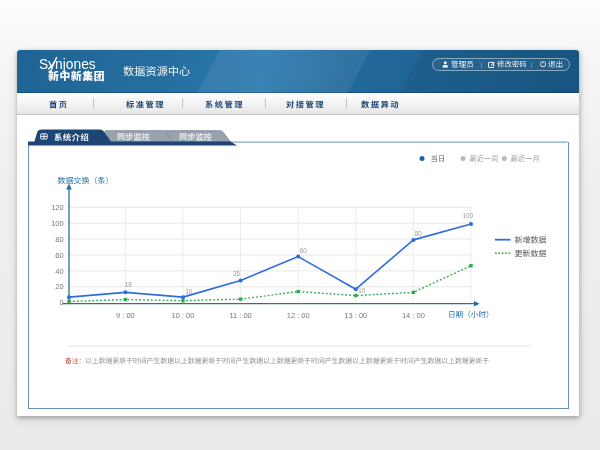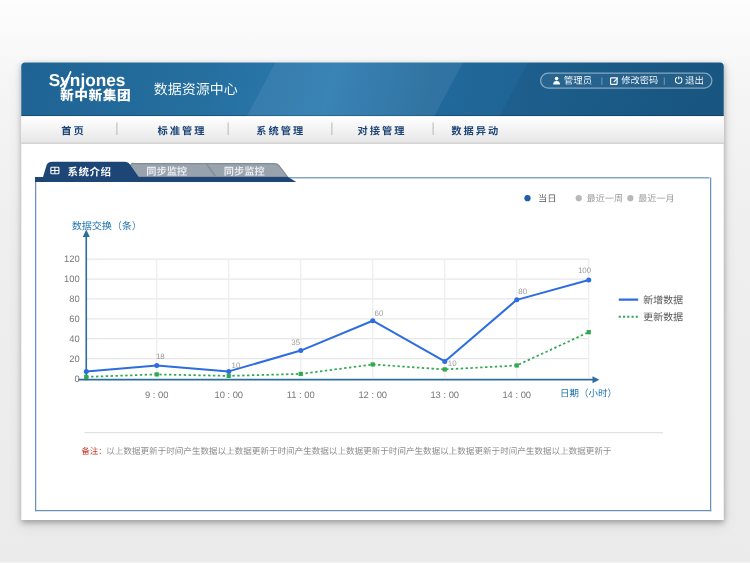--- a/index.html
+++ b/index.html
@@ -7,21 +7,21 @@
 background:linear-gradient(180deg,#fdfdfd 0%,#f5f5f5 16%,#efefef 40%,#ebebeb 100%)}
 </style></head>
 <body>
 
 <div style="position:absolute;left:17px;top:50px;width:562px;height:365.5px;background:#fff;box-shadow:0 2px 4px rgba(50,50,50,.3),0 5px 10px rgba(80,80,80,.12),2px 0 5px rgba(90,90,90,.1)"></div>
 
 <div style="position:absolute;left:17px;top:50px;width:562px;height:43px;overflow:hidden;border-radius:3px 3px 0 0;box-shadow:inset 0 -1px 0 rgba(12,45,75,.4);background:linear-gradient(103deg,#1e6394 0%,#256f9f 26%,#2b7ab0 44%,#226a9c 58%,#1d6090 80%,#1a5a88 100%)">
 <div style="position:absolute;left:190px;top:-20px;width:150px;height:90px;background:rgba(255,255,255,0.07);transform:skewX(-28deg)"></div>
 <div style="position:absolute;left:392px;top:-20px;width:230px;height:90px;background:rgba(0,0,0,0.05);transform:skewX(-28deg)"></div>
 </div>
-<div style="position:absolute;left:39px;top:56.5px;width:160px;height:26px;font-family:'Liberation Sans',sans-serif;font-weight:bold;color:#fff;font-size:13.8px;letter-spacing:0px">Synjones</div>
+<div style="position:absolute;left:39px;top:56.5px;width:160px;height:26px;font-family:'Liberation Sans',sans-serif;font-weight:normal;color:#fff;font-size:13.8px;letter-spacing:0px">Synjones</div>
 <svg style="position:absolute;left:48.3px;top:69.7px;" width="58.0" height="13.4" viewBox="0 -10.12 58.00 13.42">
     <path d="M1.1 -2.4C0.9 -1.9 0.6 -1.3 0.2 -0.9C0.5 -0.7 1 -0.3 1.2 -0.1C1.6 -0.6 2.1 -1.4 2.3 -2.1ZM3.9 -2C4.2 -1.5 4.5 -0.8 4.7 -0.4L5.6 -1C5.5 -0.6 5.4 -0.3 5.2 -0.1C5.5 0.1 6.2 0.6 6.4 0.9C7.3 -0.5 7.5 -2.7 7.5 -4.3H8.2V1H9.8V-4.3H10.7V-5.8H7.5V-7.3C8.5 -7.5 9.6 -7.8 10.5 -8.2L9.3 -9.4C8.5 -9 7.2 -8.6 6 -8.4V-4.4C6 -3.4 6 -2.2 5.7 -1.2C5.5 -1.6 5.2 -2.1 4.9 -2.5ZM2.3 -7.1H3.7C3.6 -6.7 3.4 -6.3 3.3 -5.9H2.2L2.7 -6C2.6 -6.3 2.5 -6.7 2.3 -7.1ZM2 -9.2C2.1 -8.9 2.2 -8.6 2.3 -8.3H0.5V-7.1H1.9L1 -6.9C1.2 -6.6 1.3 -6.2 1.3 -5.9H0.4V-4.6H2.4V-4H0.4V-2.6H2.4V-0.5C2.4 -0.4 2.3 -0.4 2.2 -0.4C2.1 -0.4 1.7 -0.4 1.4 -0.4C1.6 -0 1.8 0.5 1.8 0.9C2.5 0.9 2.9 0.9 3.3 0.6C3.7 0.4 3.8 0.1 3.8 -0.5V-2.6H5.5V-4H3.8V-4.6H5.7V-5.9H4.7L5.1 -6.9L4.3 -7.1H5.5V-8.3H3.9C3.7 -8.7 3.6 -9.1 3.4 -9.5Z M16 -9.4V-7.5H12.3V-1.7H13.9V-2.3H16V1H17.7V-2.3H19.8V-1.8H21.5V-7.5H17.7V-9.4ZM13.9 -3.9V-6H16V-3.9ZM19.8 -3.9H17.7V-6H19.8Z M23.9 -2.4C23.7 -1.9 23.4 -1.3 23 -0.9C23.3 -0.7 23.8 -0.3 24 -0.1C24.4 -0.6 24.9 -1.4 25.1 -2.1ZM26.7 -2C27 -1.5 27.3 -0.8 27.5 -0.4L28.4 -1C28.3 -0.6 28.2 -0.3 28 -0.1C28.3 0.1 29 0.6 29.2 0.9C30.1 -0.5 30.3 -2.7 30.3 -4.3H31V1H32.6V-4.3H33.5V-5.8H30.3V-7.3C31.3 -7.5 32.4 -7.8 33.3 -8.2L32.1 -9.4C31.3 -9 30 -8.6 28.8 -8.4V-4.4C28.8 -3.4 28.8 -2.2 28.5 -1.2C28.3 -1.6 28 -2.1 27.7 -2.5ZM25.1 -7.1H26.5C26.4 -6.7 26.2 -6.3 26.1 -5.9H25L25.5 -6C25.4 -6.3 25.3 -6.7 25.1 -7.1ZM24.8 -9.2C24.9 -8.9 25 -8.6 25.1 -8.3H23.3V-7.1H24.7L23.8 -6.9C24 -6.6 24.1 -6.2 24.1 -5.9H23.2V-4.6H25.2V-4H23.2V-2.6H25.2V-0.5C25.2 -0.4 25.1 -0.4 25 -0.4C24.9 -0.4 24.5 -0.4 24.2 -0.4C24.4 -0 24.6 0.5 24.6 0.9C25.3 0.9 25.7 0.9 26.1 0.6C26.5 0.4 26.6 0.1 26.6 -0.5V-2.6H28.3V-4H26.6V-4.6H28.5V-5.9H27.5L27.9 -6.9L27.1 -7.1H28.3V-8.3H26.7C26.5 -8.7 26.4 -9.1 26.2 -9.5Z M38.9 -3V-2.5H34.7V-1.3H37.4C36.5 -0.8 35.3 -0.5 34.3 -0.3C34.6 0 35.1 0.6 35.3 1C36.5 0.7 37.8 0.1 38.9 -0.6V1H40.5V-0.7C41.5 0 42.8 0.6 44 1C44.2 0.6 44.7 0 45 -0.3C44 -0.5 42.9 -0.9 42 -1.3H44.7V-2.5H40.5V-3ZM39.4 -5.9V-5.6H37.5V-5.9ZM39.3 -9.1C39.4 -8.9 39.5 -8.6 39.5 -8.4H38.2L38.6 -9.1L37 -9.4C36.5 -8.5 35.6 -7.4 34.4 -6.6C34.7 -6.3 35.2 -5.8 35.5 -5.5L35.9 -5.8V-2.8H37.5V-3.1H44.4V-4.3H41V-4.6H43.7V-5.6H41V-5.9H43.7V-6.9H41V-7.2H44.2V-8.4H41.2C41.1 -8.7 40.9 -9.2 40.7 -9.5ZM39.4 -6.9H37.5V-7.2H39.4ZM39.4 -4.6V-4.3H37.5V-4.6Z M46.3 -9V1.1H48V0.7H54.1V1.1H55.9V-9ZM51.2 -7.3V-6.2H48.3V-4.8H50.6C49.8 -3.9 48.8 -3.2 48 -2.8V-7.6H54.1V-0.7H48V-2.8C48.3 -2.5 48.7 -2 48.9 -1.7C49.7 -2.1 50.5 -2.7 51.2 -3.3V-2.4C51.2 -2.3 51.2 -2.3 51 -2.3C50.9 -2.3 50.5 -2.3 50.1 -2.3C50.3 -1.9 50.6 -1.3 50.6 -0.9C51.3 -0.9 51.8 -0.9 52.2 -1.1C52.7 -1.4 52.8 -1.7 52.8 -2.4V-4.8H53.9V-6.2H52.8V-7.3Z" fill="#ffffff"></path>
   </svg>
 <svg style="position:absolute;left:122.5px;top:64.9px;" width="68.2" height="13.7" viewBox="0 -10.30 68.20 13.66">
     <path d="M5 -9.2C4.8 -8.8 4.4 -8.1 4.1 -7.7L4.7 -7.4C5 -7.8 5.3 -8.4 5.7 -8.9ZM1 -8.9C1.3 -8.4 1.6 -7.8 1.7 -7.4L2.3 -7.7C2.2 -8.1 1.9 -8.7 1.6 -9.1ZM4.6 -2.9C4.3 -2.3 4 -1.8 3.6 -1.4C3.1 -1.6 2.7 -1.8 2.3 -2C2.4 -2.3 2.6 -2.6 2.8 -2.9ZM1.2 -1.7C1.8 -1.5 2.4 -1.2 3 -0.9C2.2 -0.4 1.4 -0.1 0.5 0.2C0.6 0.3 0.8 0.6 0.9 0.8C1.9 0.5 2.8 0.1 3.7 -0.6C4 -0.3 4.4 -0.1 4.6 0.1L5.2 -0.5C4.9 -0.7 4.6 -0.9 4.2 -1.1C4.8 -1.7 5.3 -2.5 5.5 -3.5L5.1 -3.7L5 -3.6H3.1L3.4 -4.2L2.6 -4.3C2.5 -4.1 2.4 -3.9 2.3 -3.6H0.8V-2.9H2C1.7 -2.5 1.5 -2 1.2 -1.7ZM2.9 -9.4V-7.3H0.6V-6.6H2.6C2.1 -5.9 1.2 -5.2 0.4 -4.9C0.6 -4.7 0.8 -4.4 0.9 -4.2C1.6 -4.6 2.3 -5.2 2.9 -5.9V-4.5H3.7V-6C4.2 -5.7 4.9 -5.1 5.2 -4.9L5.6 -5.5C5.4 -5.7 4.4 -6.3 3.8 -6.6H5.9V-7.3H3.7V-9.4ZM7 -9.3C6.8 -7.3 6.3 -5.5 5.4 -4.3C5.6 -4.2 5.9 -3.9 6 -3.8C6.3 -4.2 6.6 -4.7 6.8 -5.2C7 -4.1 7.4 -3.1 7.8 -2.2C7.1 -1.2 6.3 -0.3 5.1 0.2C5.2 0.4 5.4 0.8 5.5 0.9C6.7 0.3 7.5 -0.5 8.2 -1.4C8.7 -0.5 9.4 0.3 10.3 0.8C10.4 0.6 10.7 0.3 10.9 0.1C9.9 -0.4 9.2 -1.2 8.6 -2.2C9.2 -3.4 9.6 -4.8 9.9 -6.5H10.6V-7.2H7.4C7.6 -7.9 7.7 -8.5 7.8 -9.2ZM9.1 -6.5C8.9 -5.2 8.6 -4 8.2 -3.1C7.8 -4.1 7.5 -5.2 7.3 -6.5Z M16.6 -2.7V0.9H17.4V0.4H20.8V0.9H21.6V-2.7H19.4V-4.1H21.9V-4.8H19.4V-6H21.5V-8.9H15.6V-5.5C15.6 -3.8 15.5 -1.3 14.4 0.4C14.5 0.5 14.9 0.8 15.1 0.9C16 -0.5 16.3 -2.4 16.4 -4.1H18.6V-2.7ZM16.4 -8.2H20.7V-6.8H16.4ZM16.4 -6H18.6V-4.8H16.4L16.4 -5.5ZM17.4 -0.2V-1.9H20.8V-0.2ZM13.1 -9.4V-7.1H11.7V-6.4H13.1V-3.9C12.5 -3.7 12 -3.6 11.5 -3.5L11.7 -2.6L13.1 -3.1V-0.2C13.1 0 13 0 12.9 0C12.7 0.1 12.3 0.1 11.8 0C11.9 0.3 12 0.6 12.1 0.8C12.8 0.8 13.2 0.8 13.5 0.7C13.8 0.5 13.9 0.3 13.9 -0.2V-3.3L15.1 -3.7L15 -4.5L13.9 -4.1V-6.4H15.1V-7.1H13.9V-9.4Z M23.4 -8.4C24.2 -8.1 25.2 -7.6 25.7 -7.2L26.1 -7.9C25.6 -8.2 24.6 -8.7 23.8 -9ZM22.9 -5.5 23.2 -4.8C24.1 -5.1 25.2 -5.4 26.3 -5.8L26.2 -6.6C25 -6.2 23.8 -5.8 22.9 -5.5ZM24.4 -4.2V-1H25.3V-3.4H30.8V-1.1H31.7V-4.2ZM27.7 -3.1C27.4 -1.2 26.5 -0.2 23 0.2C23.1 0.4 23.3 0.7 23.3 0.9C27.1 0.4 28.1 -0.8 28.5 -3.1ZM28.2 -0.8C29.6 -0.4 31.4 0.4 32.4 0.9L32.9 0.2C31.9 -0.3 30 -1 28.6 -1.5ZM27.8 -9.4C27.5 -8.6 27 -7.6 26 -7C26.2 -6.9 26.5 -6.6 26.6 -6.4C27.1 -6.8 27.5 -7.3 27.8 -7.7H29.1C28.8 -6.5 28.1 -5.5 26.1 -5C26.2 -4.8 26.4 -4.6 26.5 -4.4C28 -4.8 28.9 -5.6 29.5 -6.5C30.2 -5.5 31.3 -4.8 32.5 -4.4C32.6 -4.7 32.9 -5 33 -5.1C31.6 -5.4 30.4 -6.2 29.8 -7.1C29.9 -7.3 29.9 -7.5 30 -7.7H31.7C31.5 -7.3 31.3 -7 31.1 -6.7L31.9 -6.5C32.2 -6.9 32.5 -7.6 32.8 -8.2L32.2 -8.4L32 -8.4H28.2C28.4 -8.7 28.5 -9 28.6 -9.3Z M39.6 -4.6H43V-3.6H39.6ZM39.6 -6.1H43V-5.2H39.6ZM39.3 -2.3C38.9 -1.5 38.4 -0.8 37.9 -0.2C38.1 -0.1 38.4 0.1 38.6 0.2C39.1 -0.4 39.6 -1.3 40 -2.1ZM42.4 -2.1C42.9 -1.4 43.4 -0.4 43.7 0.1L44.4 -0.2C44.2 -0.8 43.6 -1.7 43.2 -2.4ZM34.6 -8.7C35.2 -8.3 36 -7.8 36.4 -7.4L36.9 -8.1C36.5 -8.4 35.7 -8.9 35.1 -9.3ZM34 -5.7C34.7 -5.3 35.5 -4.8 35.9 -4.5L36.4 -5.2C36 -5.5 35.1 -5.9 34.5 -6.3ZM34.3 0.3 35 0.7C35.5 -0.3 36.2 -1.7 36.6 -2.9L36 -3.4C35.5 -2.1 34.8 -0.6 34.3 0.3ZM37.4 -8.9V-5.8C37.4 -3.9 37.3 -1.4 36 0.4C36.2 0.5 36.5 0.7 36.7 0.9C38 -1 38.2 -3.8 38.2 -5.8V-8.1H44.3V-8.9ZM40.9 -7.9C40.8 -7.6 40.7 -7.2 40.6 -6.8H38.9V-2.9H40.9V0C40.9 0.1 40.8 0.2 40.7 0.2C40.5 0.2 40.1 0.2 39.5 0.2C39.6 0.4 39.7 0.7 39.8 0.9C40.5 0.9 41 0.9 41.3 0.8C41.6 0.6 41.7 0.4 41.7 0V-2.9H43.8V-6.8H41.4C41.5 -7.1 41.7 -7.4 41.8 -7.8Z M49.9 -9.4V-7.4H45.9V-2.1H46.7V-2.8H49.9V0.9H50.8V-2.8H54V-2.1H54.9V-7.4H50.8V-9.4ZM46.7 -3.6V-6.6H49.9V-3.6ZM54 -3.6H50.8V-6.6H54Z M59.3 -6.3V-0.7C59.3 0.4 59.7 0.7 60.9 0.7C61.1 0.7 62.9 0.7 63.1 0.7C64.4 0.7 64.7 0.1 64.8 -2.1C64.5 -2.1 64.2 -2.3 64 -2.4C63.9 -0.5 63.8 -0.1 63.1 -0.1C62.7 -0.1 61.2 -0.1 60.9 -0.1C60.3 -0.1 60.2 -0.2 60.2 -0.7V-6.3ZM57.5 -5.4C57.3 -4.1 57 -2.4 56.5 -1.2L57.3 -0.9C57.8 -2.1 58.2 -4 58.3 -5.3ZM64.5 -5.4C65.2 -4.1 65.8 -2.3 66 -1.2L66.8 -1.5C66.6 -2.7 66 -4.4 65.3 -5.7ZM59.8 -8.5C60.9 -7.7 62.2 -6.6 62.8 -5.9L63.4 -6.5C62.8 -7.2 61.5 -8.3 60.4 -9Z" fill="#ffffff"></path>
   </svg>
 <svg style="position:absolute;left:46px;top:55px" width="16" height="18" viewBox="0 0 16 18">
     <path d="M2.5 14 C6.5 10.5 9 7 10.5 2.5" stroke="#fff" stroke-width="1.4" fill="none" stroke-linecap="round"></path>
   </svg>
 <div style="position:absolute;left:432.4px;top:58px;width:137.6px;height:13px;border:1px solid rgba(255,255,255,0.45);border-radius:7px;background:rgba(255,255,255,0.05)"></div>

